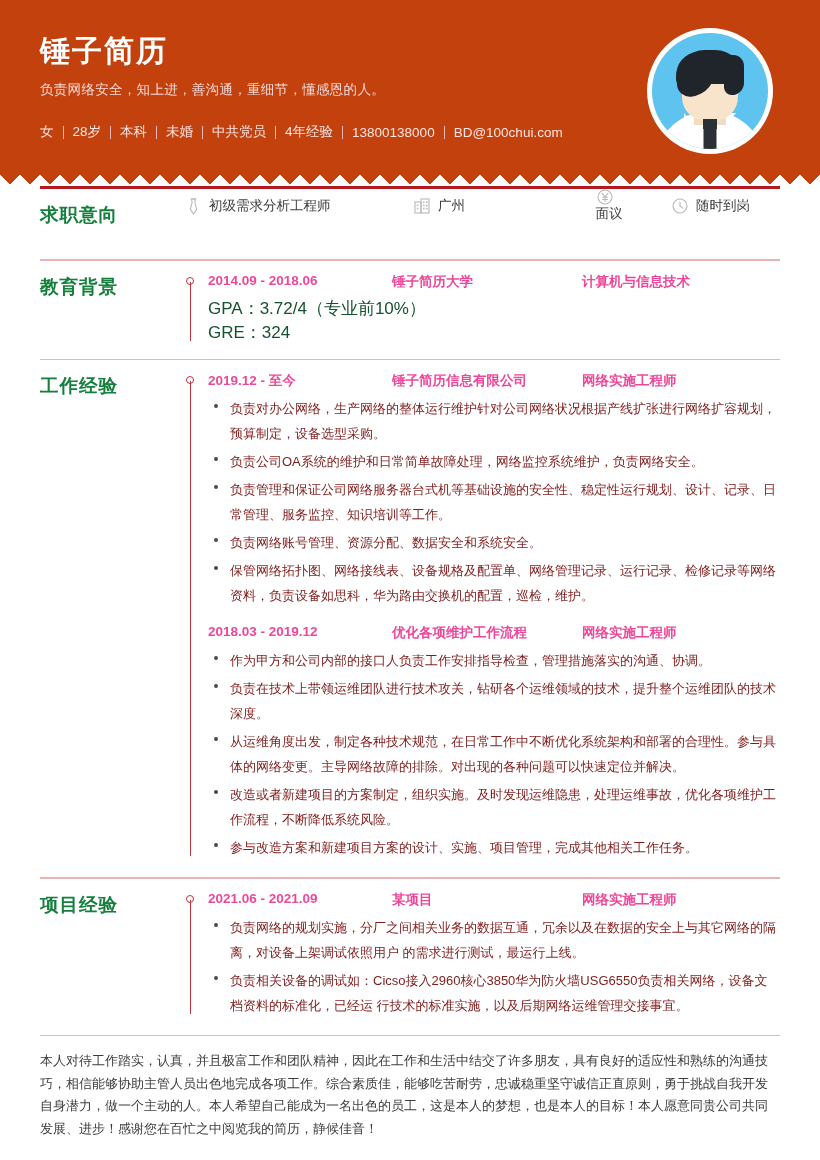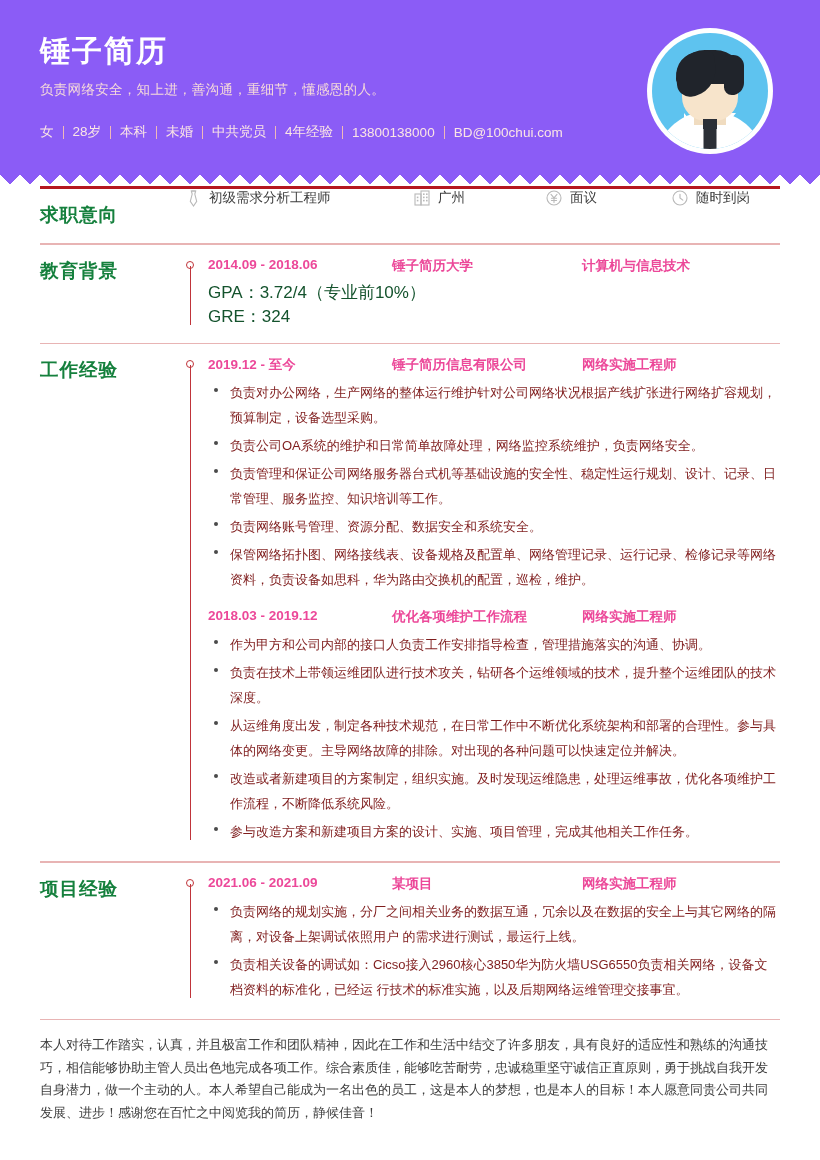--- a/index.html
+++ b/index.html
@@ -6,21 +6,21 @@
   html, body {
     width: 820px;
     background: #ffffff;
     font-family: "Liberation Sans", "DejaVu Sans", sans-serif;
   }
   body { width: 820px; height: 1160px; overflow: hidden; position: relative; }
 
   
   .header {
     position: relative;
-    background: #8b5cf6;
+    background: #c2410c;
     height: 186px;
     padding: 32px 40px 0 40px;
   }
   .header-name {
     color: #ffffff;
     font-size: 30px;
     font-weight: bold;
     letter-spacing: 2px;
     line-height: 38px;
   }
@@ -179,21 +179,21 @@
   .intent-row { display: flex; align-items: center; padding-top: 0; padding-bottom: 22px; }
   .intent-item {
     display: flex;
     align-items: center;
     color: #3b3b3b;
     font-size: 13.5px;
   }
   .intent-item .ic { margin-right: 8px; display: inline-flex; color: #b9b9b9; }
   .i-pos { width: 228px; }
   .i-city { width: 132px; }
-  .i-sal { width: 126px; }
+  .i-sal { width: 126px; flex-direction: column; }
 
   
   .tl { position: relative; padding-left: 22px; }
   .tl-line {
     position: absolute;
     left: 4px; top: 9px; bottom: 4px;
     width: 1.4px;
     background: #c0343a;
   }
   .tl-dot {

